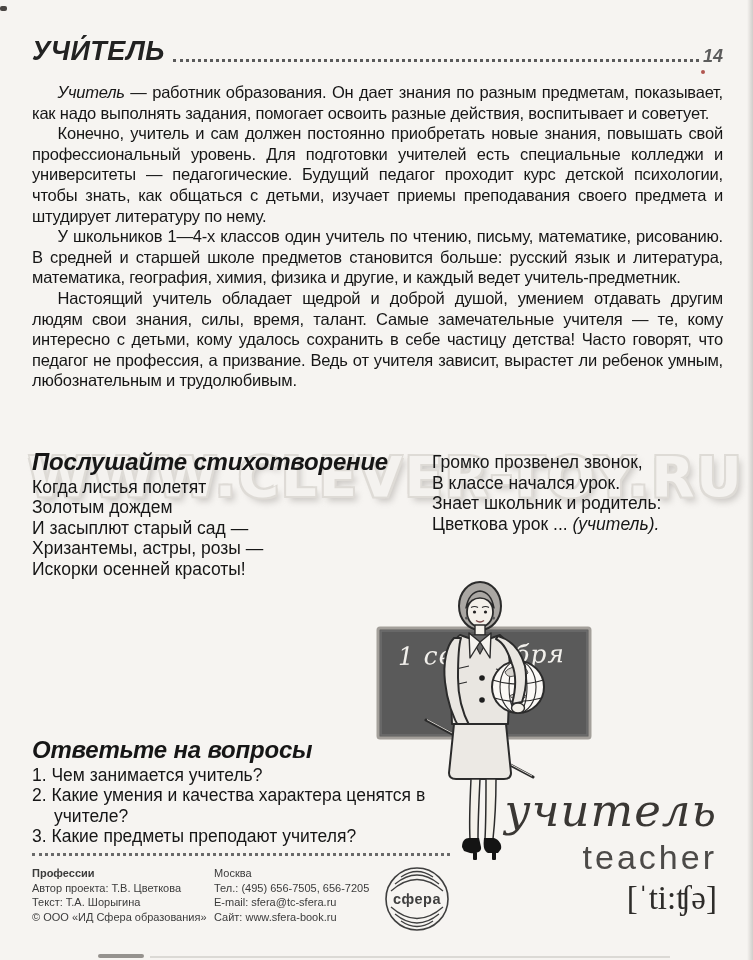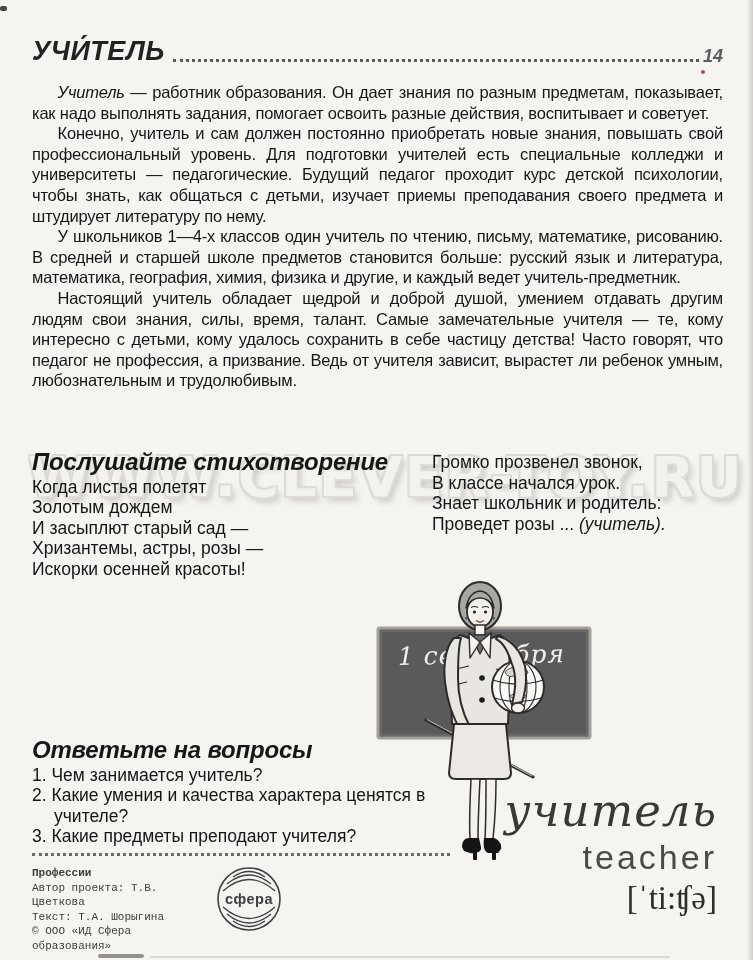--- a/index.html
+++ b/index.html
@@ -39,21 +39,21 @@
   .illustration{position:absolute;left:368px;top:572px;width:300px;height:300px;z-index:2;}
   
   .vocab{position:absolute;right:36px;top:786px;text-align:right;z-index:2;}
   .vocab-script{font-family:"DejaVu Serif",serif;font-style:italic;font-size:45px;color:#3a3734;letter-spacing:1px;line-height:50px;}
   .vocab-en{font-size:34px;color:#4c4a48;letter-spacing:3px;line-height:42px;}
   .vocab-tr{font-family:Liberation Serif, serif;font-size:33px;color:#2e2c2a;line-height:40px;}
   
   .sep{position:absolute;left:32px;top:853px;width:418px;border-top:3px dotted #6a6a6a;z-index:2;}
   .footer{position:absolute;left:32px;top:866px;width:420px;display:flex;z-index:2;
     font-size:11px;line-height:14.5px;color:#3b3b3b;}
-  .fcol1{width:182px;font-family:Liberation Mono, monospace;}
+  .fcol1{width:182px;}
   .fcol2{width:168px;}
   .fbold{font-weight:bold;}
   .flogo{width:70px;height:70px;margin-top:-2px;}
   
   .speck-tl{position:absolute;left:0;top:6px;width:7px;height:5px;background:#4a4644;border-radius:2px;z-index:3;}
   .speck-red{position:absolute;left:701px;top:70px;width:4px;height:4px;background:#b05550;border-radius:50%;z-index:3;}
   .right-edge{position:absolute;right:0;top:0;bottom:0;width:6px;
     background:linear-gradient(to right,rgba(0,0,0,0),rgba(110,105,100,.28));z-index:4;}
   .bottom-smudge-a{position:absolute;left:98px;top:954px;width:46px;height:4px;background:rgba(85,80,76,.6);border-radius:2px;z-index:3;}
   .bottom-smudge-b{position:absolute;left:150px;top:956px;width:520px;height:2px;background:rgba(140,135,130,.25);z-index:3;}
@@ -84,21 +84,21 @@
     <div class="vline">Золотым дождем</div>
     <div class="vline">И засыплют старый сад —</div>
     <div class="vline">Хризантемы, астры, розы —</div>
     <div class="vline">Искорки осенней красоты!</div>
   </div>
 
   <div class="block riddle">
     <div class="vline">Громко прозвенел звонок,</div>
     <div class="vline">В классе начался урок.</div>
     <div class="vline">Знает школьник и родитель:</div>
-    <div class="vline"><span>Проведет розы ... </span><span class="it">(учитель).</span></div>
+    <div class="vline"><span>Цветкова урок ... </span><span class="it">(учитель).</span></div>
   </div>
 
   <div class="block questions">
     <div class="block-heading">Ответьте на вопросы</div>
     <div class="q-item">1. Чем занимается учитель?</div>
     <div class="q-item">2. Какие умения и качества характера ценятся в учителе?</div>
     <div class="q-item">3. Какие предметы преподают учителя?</div>
   </div>
 
   <svg class="illustration" viewBox="0 0 300 300" xmlns="http://www.w3.org/2000/svg">
@@ -173,20 +173,26 @@
     <div class="vocab-tr">[ˈti:ʧə]</div>
   </div>
 
   <div class="sep"></div>
   <div class="footer">
     <div class="fcol1">
       <div class="fbold">Профессии</div>
       <div>Автор проекта: Т.В. Цветкова</div>
       <div>Текст: Т.А. Шорыгина</div>
       <div>© ООО «ИД Сфера образования»</div>
+    </div>
+    <div class="fcol2">
+      <div>Москва</div>
+      <div>Тел.: (495) 656-7505, 656-7205</div>
+      <div>E-mail: sfera@tc-sfera.ru</div>
+      <div>Сайт: www.sfera-book.ru</div>
     </div>
     <svg class="flogo" viewBox="0 0 70 70" xmlns="http://www.w3.org/2000/svg">
       <circle cx="35" cy="35" r="31" fill="none" stroke="#3f3f3f" stroke-width="1.6"></circle>
       <path d="M9,27 Q35,4 61,27" fill="none" stroke="#3f3f3f" stroke-width="1.3"></path>
       <path d="M13,20 Q35,2 57,20" fill="none" stroke="#3f3f3f" stroke-width="1.3"></path>
       <path d="M19,13 Q35,2 51,13" fill="none" stroke="#3f3f3f" stroke-width="1.3"></path>
       <path d="M9,43 Q35,66 61,43" fill="none" stroke="#3f3f3f" stroke-width="1.3"></path>
       <path d="M13,50 Q35,68 57,50" fill="none" stroke="#3f3f3f" stroke-width="1.3"></path>
       <path d="M19,57 Q35,68 51,57" fill="none" stroke="#3f3f3f" stroke-width="1.3"></path>
       <ellipse cx="35" cy="35" rx="23" ry="9" fill="#f6f4f1"></ellipse>

